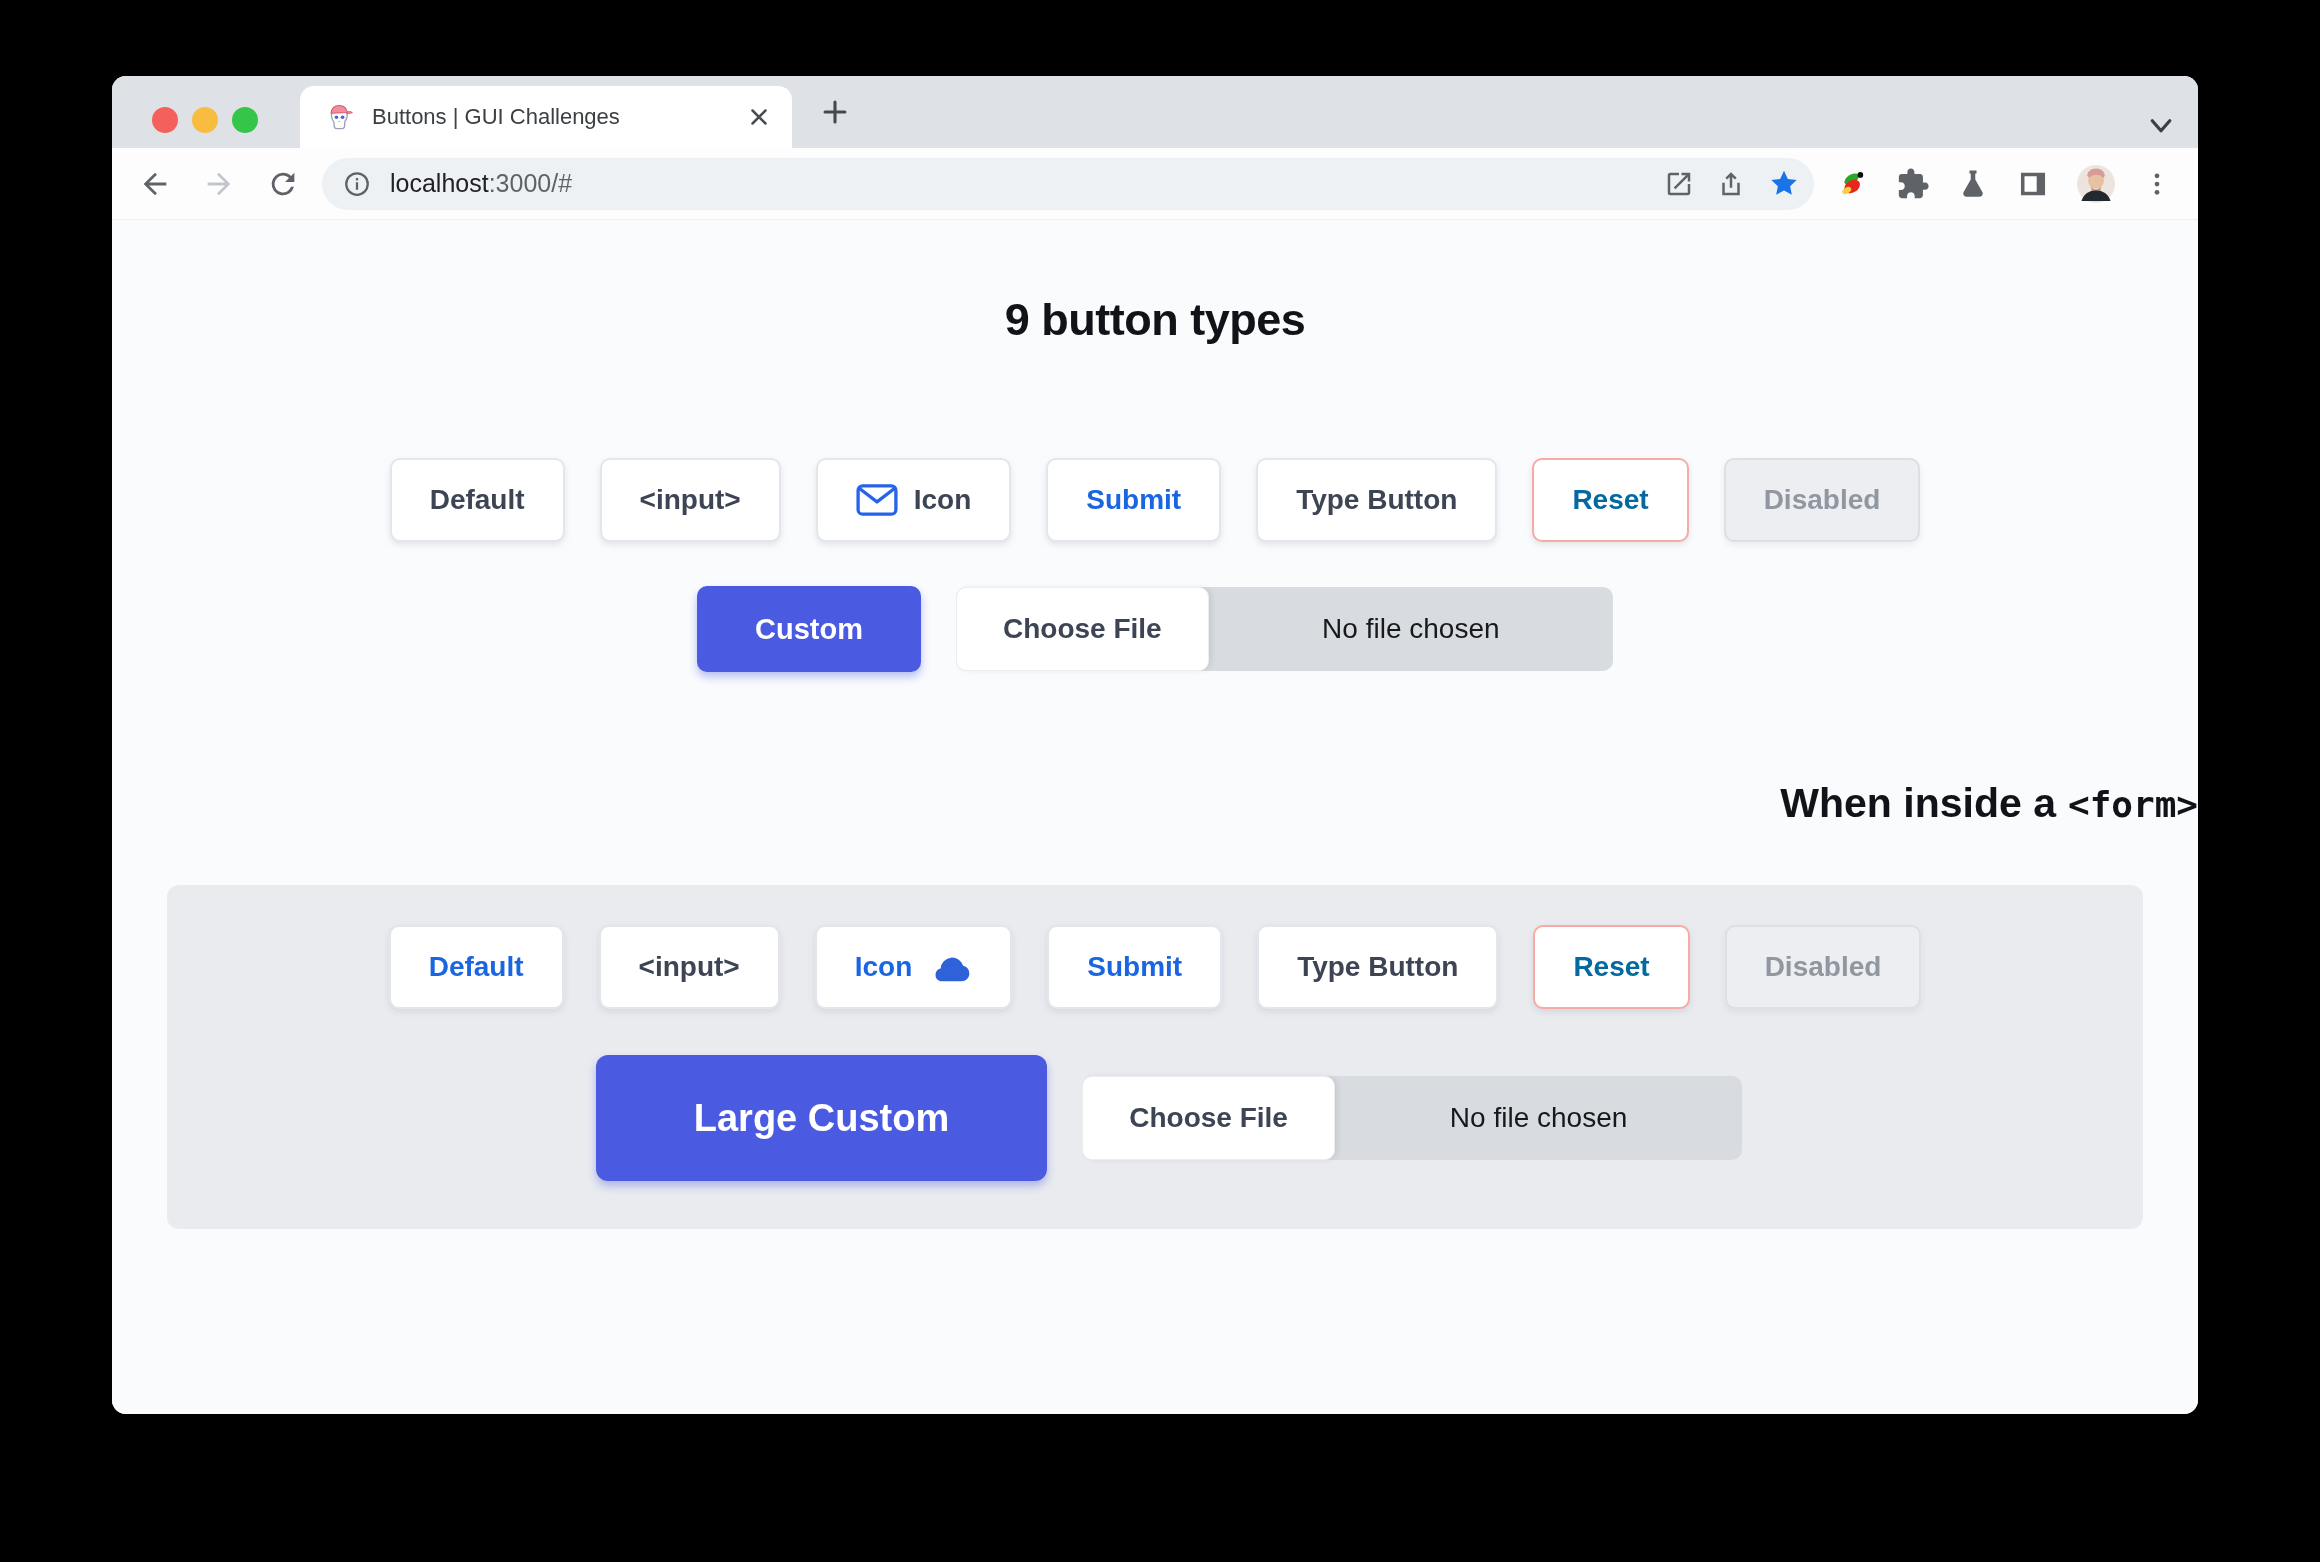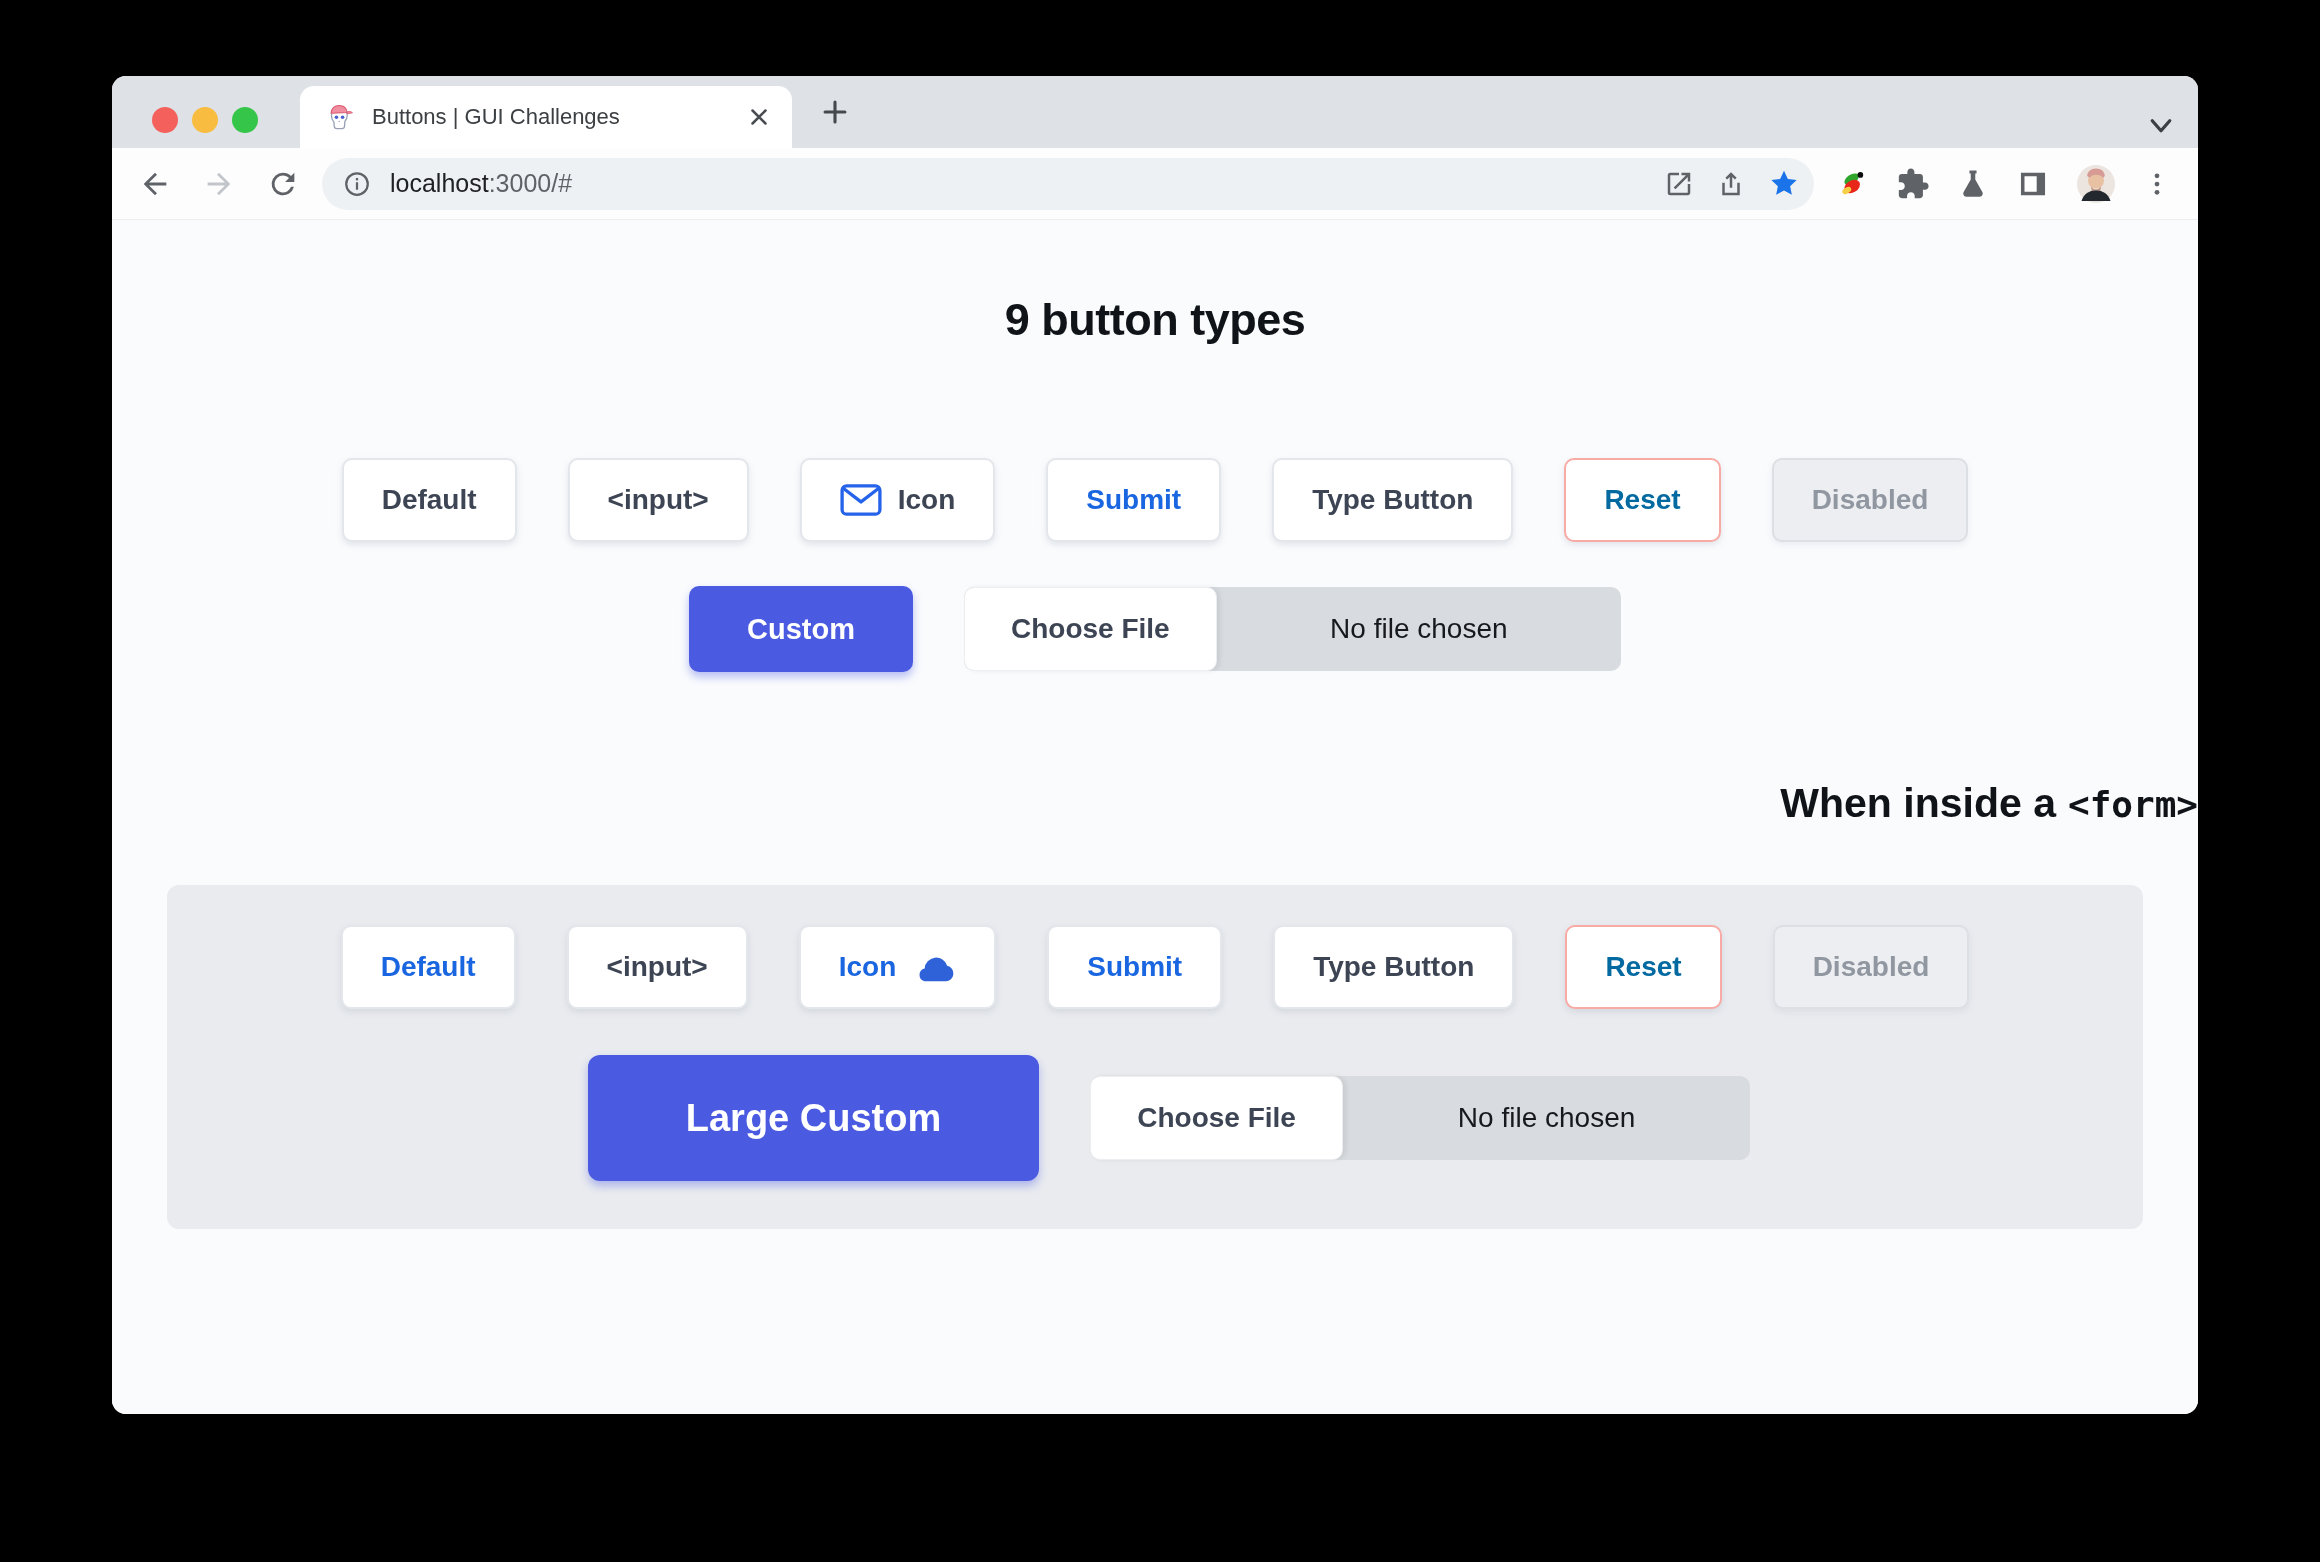--- a/index.html
+++ b/index.html
@@ -34,21 +34,21 @@
            display:flex;align-items:center;padding:0 14px 0 20px;gap:18px;}
   .url-text{flex:1;text-align:left;font-size:25px;color:#202124;white-space:nowrap;}
   .url-text .rest{color:#5f6368;text-align:center;}
   .pill-icons{display:flex;align-items:center;gap:22px;}
   .extgroup{display:flex;align-items:center;gap:26px;}
 
   
   .content{flex:1;background:#fafbfd;text-align:center;overflow:hidden;color:#101418;}
   h1.page-title{margin:74px 0 0;font-size:45px;font-weight:800;letter-spacing:-.5px;}
   .subtitle{margin:20px 0 0;font-size:29px;color:#15181d;}
-  .btn-row{display:flex;justify-content:center;align-items:center;gap:51px;margin-top:112px;}
+  .btn-row{display:flex;justify-content:center;align-items:center;gap:35px;margin-top:112px;}
   .btn-row.second{margin-top:44px;}
   .ui-btn{height:84px;padding:0 38px;background:#fff;border:2.5px solid #e3e6ea;border-radius:10px;
           font-family:inherit;font-size:28px;font-weight:700;color:#3d4554;cursor:pointer;
           display:flex;align-items:center;justify-content:center;gap:16px;
           box-shadow:0 3px 6px rgba(140,150,165,.22);box-sizing:border-box;}
   .ui-btn.blue{color:#1a66e0;}
   .ui-btn.red{color:#0369a1;border-color:#f8aba4;}
   .ui-btn.is-disabled{color:#9097a1;background:#edeef1;border-color:#dcdfe3;
                       box-shadow:0 3px 6px rgba(140,150,165,.14);cursor:default;}
   .custom-btn{height:86px;padding:16px 58px;border:none;border-radius:10px;background:#4a5be1;

